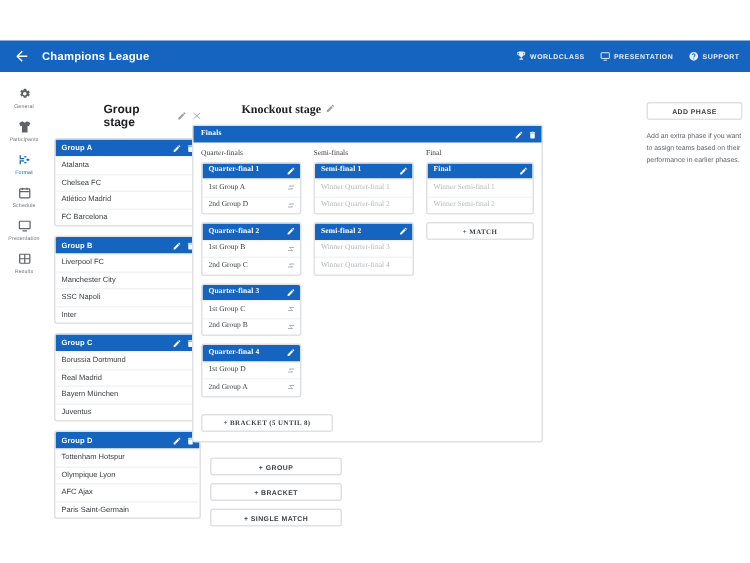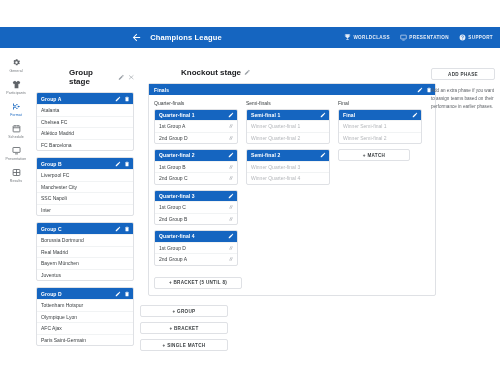--- a/index.html
+++ b/index.html
@@ -9,21 +9,21 @@
     font-family: "Liberation Sans", sans-serif;
     overflow: hidden;
   }
   #app { position: relative; width: 500px; height: 375px; background:#fff; }
 
   
   .topbar {
     position: absolute; left: 0; top: 27px; width: 500px; height: 21px;
     background: #1565c0; display: flex; align-items: center;
   }
-  .topbar-left { display: flex; align-items: center; padding-left: 9px; flex: 1; justify-content: center; }
+  .topbar-left { display: flex; align-items: center; padding-left: 9px; flex: 1; }
   .back-arrow { width: 11px; height: 11px; color: #fff; display:block; }
   .app-title { color:#fff; font-size:7.5px; font-weight:bold; margin-left:8px; letter-spacing:.15px; }
   .topbar-right { display: flex; align-items: center; padding-right: 7px; gap: 10px; }
   .tb-item { display:flex; align-items:center; gap:2.5px; color:#e8eef7; font-size:4.6px;
              font-weight:bold; letter-spacing:.35px; }
   .tb-ico { width:7px; height:7px; display:block; }
 
   
   .sidebar {
     position:absolute; left:0; top:48px; width:32px; height:327px;
@@ -46,21 +46,21 @@
                 background:#fff; overflow:hidden; }
   .group-head { background:#1565c0; height:11px; display:flex; align-items:center;
                 padding:0 3px 0 4px; }
   .group-name { color:#fff; font-size:5px; font-weight:bold; flex:1; letter-spacing:.1px; }
   .hd-ico { width:6px; height:6px; display:block; color:#fff; margin-left:3px; }
   .team-row { height:11.5px; display:flex; align-items:center; padding-left:4px;
               font-size:5px; color:#3c4043; border-top:1px solid #f1f3f4; }
   .group-card .team-row:first-of-type { border-top:none; }
 
   
-  .knockout { position:absolute; left:148px; top:68px; width:288px; }
+  .knockout { position:absolute; left:128px; top:68px; width:234px;font-family:Liberation Serif, serif; }
   .finals-panel { margin-top:6px; border:1px solid #dfe1e5; border-radius:2px;
                   background:#fff; }
   .finals-head { background:#1565c0; height:11px; display:flex; align-items:center;
                  padding:0 3px 0 5px; }
   .finals-name { color:#fff; font-size:5px; font-weight:bold; flex:1; letter-spacing:.1px; }
   .rounds { display:flex; padding:5px 5px 6px 5px; gap:8px; }
   .round-col { width:84px; }
   .round-lbl { font-size:5px; color:#3c4043; margin-bottom:2.5px; }
   .match-card { border:1px solid #dfe1e5; border-radius:2px; background:#fff;
                 margin-bottom:5px; overflow:hidden; }

